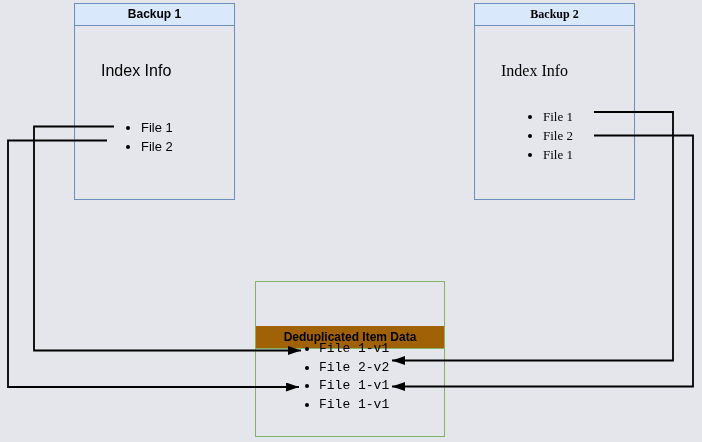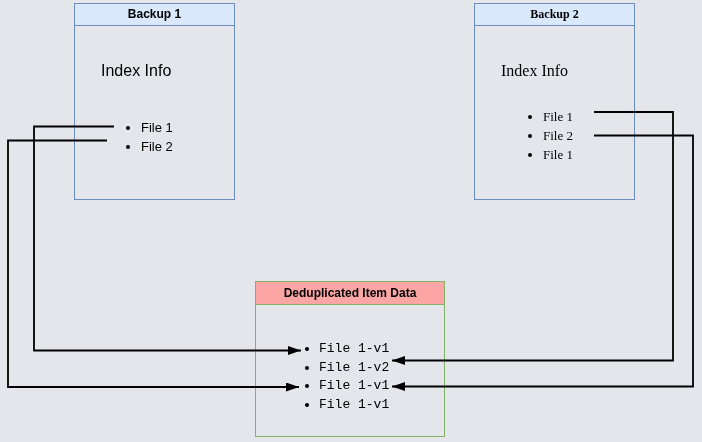--- a/index.html
+++ b/index.html
@@ -30,21 +30,21 @@
   .node-header {
     position: absolute;
     left: 0; right: 0; top: 0;
     border-bottom: 1.5px solid;
     box-sizing: border-box;
     font-weight: bold;
     font-size: 12px;
     text-align: center;
   }
   .blue .node-header  { background: #dae8fc; border-color: #6c8ebf; height: 22px; line-height: 21px; }
-  .green .node-header { background: #fca5a5; border-color: #82b366; height: 23px; line-height: 22px; }
+  .green .node-header { background: #a16207; border-color: #82b366; height: 23px; line-height: 22px; margin-top: 44px; }
   .info-label {
     position: absolute;
     left: 26px;
     top: 58px;
     font-size: 16px;
     line-height: 18px;
   }
   ul.file-list {
     position: absolute;
     margin: 0;
@@ -97,21 +97,21 @@
       <li>File 1</li>
     </ul>
   </div>
 
   <div class="node green" style="left:255px; top:281px; width:190px; height:156px;">
     <div class="node-header">
       <span>Deduplicated Item Data</span>
     </div>
     <ul class="file-list d-list" id="dd-list">
       <li>File 1-v1</li>
-      <li>File 1-v2</li>
+      <li>File 2-v2</li>
       <li>File 1-v1</li>
       <li>File 1-v1</li>
     </ul>
   </div>
 
   <svg class="edges" viewBox="0 0 702 442">
     <defs>
       <marker id="arrowhead" markerUnits="userSpaceOnUse" markerWidth="14" markerHeight="10" refX="13" refY="4.5" orient="auto">
         <path d="M0,0 L13,4.5 L0,9 Z" fill="#000"></path>
       </marker>

